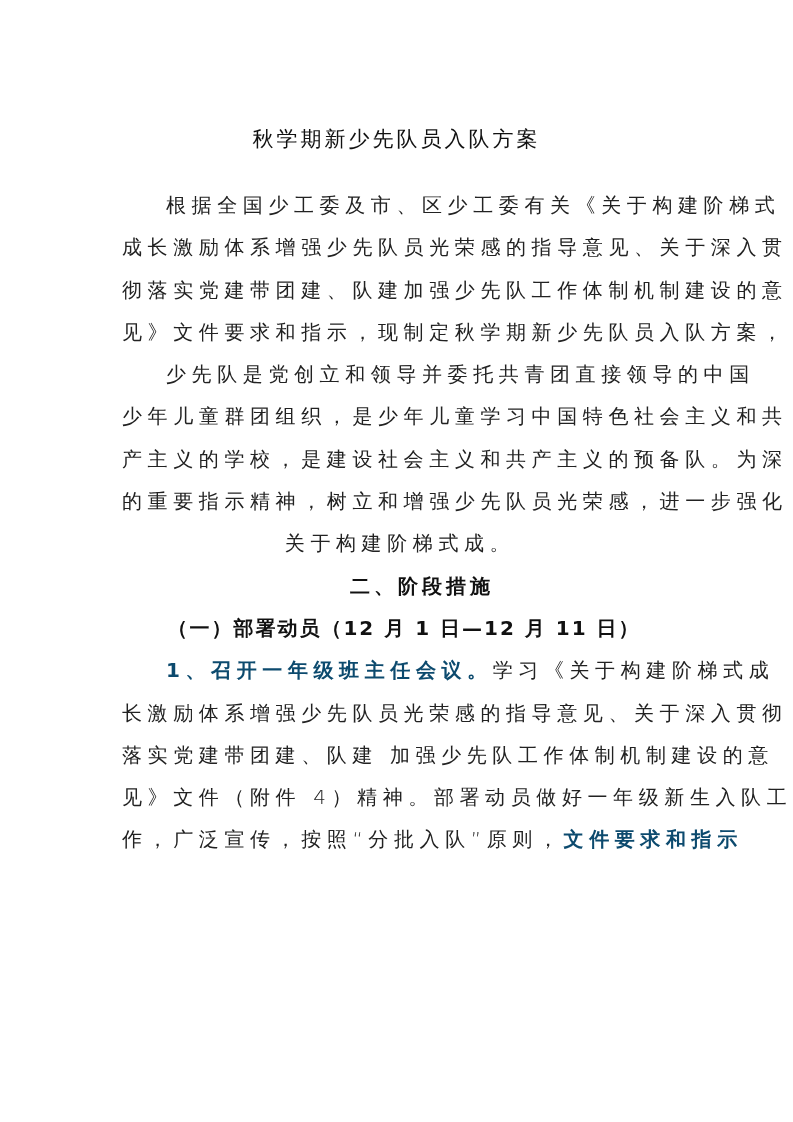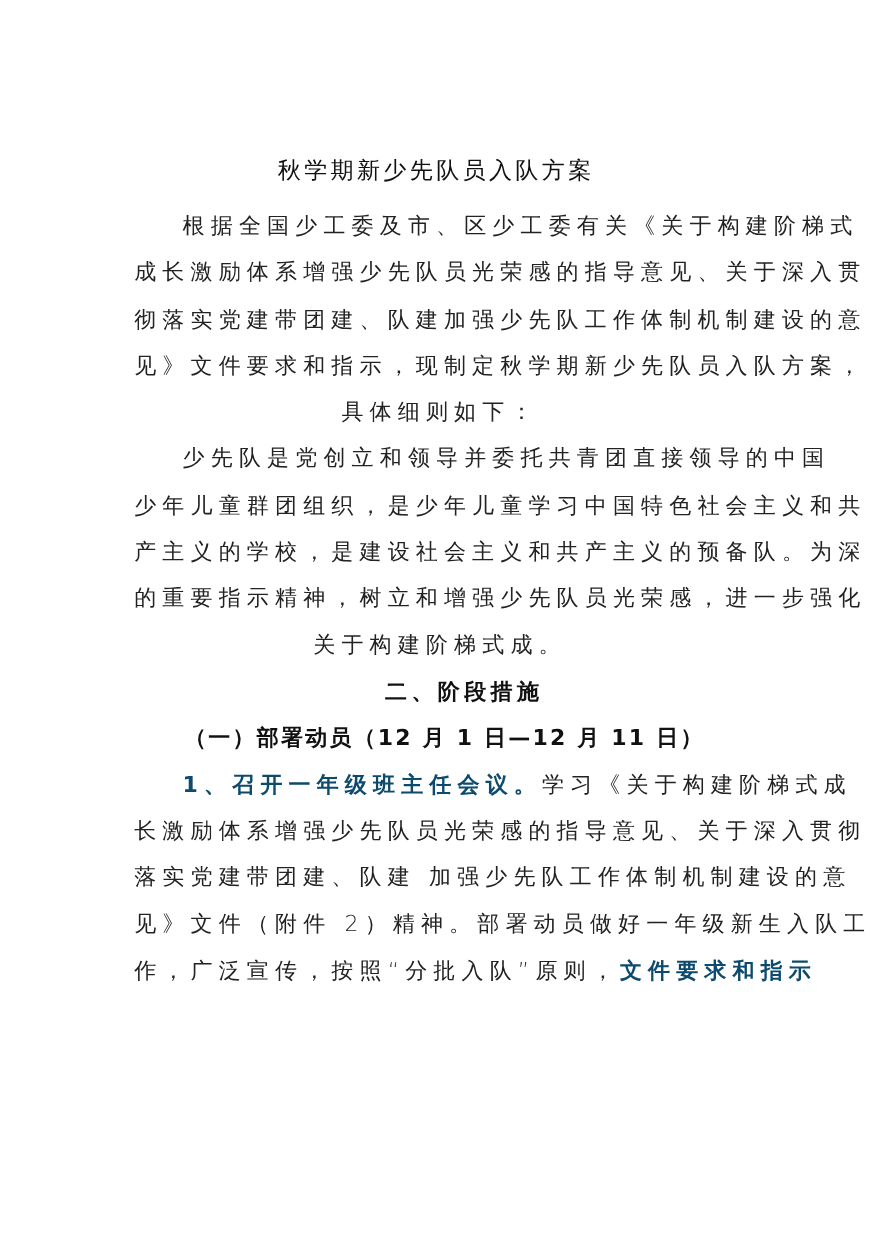--- a/index.html
+++ b/index.html
@@ -17,21 +17,21 @@
     }
     .page {
       position: absolute;
       left: 0; top: 0;
       width: 793px;
       height: 1122px;
       background: #fff;
     }
     .title {
       position: absolute;
-      top: 140px;
+      top: 124px;
       left: 0;
       width: 793px;
       text-align: center;
       font-size: 21px;
       letter-spacing: 3px;
       line-height: 30px;
       color: #111;
       font-family: "DejaVu Sans", "Liberation Sans", sans-serif;
     }
     .body {
@@ -67,35 +67,34 @@
 <div class="page">
 
   <div class="title">秋学期新少先队员入队方案</div>
 
   <div class="body">
 
     <div class="line indent">根据全国少工委及市、区少工委有关《关于构建阶梯式</div>
     <div class="line">成长激励体系增强少先队员光荣感的指导意见、关于深入贯</div>
     <div class="line">彻落实党建带团建、队建加强少先队工作体制机制建设的意</div>
     <div class="line">见》文件要求和指示，现制定秋学期新少先队员入队方案，</div>
-    <div class="line">具体细则如下：</div>
 
     <div class="line indent">少先队是党创立和领导并委托共青团直接领导的中国</div>
     <div class="line">少年儿童群团组织，是少年儿童学习中国特色社会主义和共</div>
     <div class="line">产主义的学校，是建设社会主义和共产主义的预备队。为深</div>
     <div class="line">的重要指示精神，树立和增强少先队员光荣感，进一步强化</div>
     <div class="line">关于构建阶梯式成。</div>
 
     <div class="line indent heading">二、阶段措施</div>
     <div class="line indent-half heading" style="letter-spacing:2px;">（一）部署动员（12 月 1 日—12 月 11 日）</div>
 
     <div class="line indent">
       <span class="b">1、召开一年级班主任会议。</span><span>学习《关于构建阶梯式成</span>
     </div>
     <div class="line">长激励体系增强少先队员光荣感的指导意见、关于深入贯彻</div>
     <div class="line">落实党建带团建、队建 加强少先队工作体制机制建设的意</div>
-    <div class="line">见》文件（附件 2）精神。部署动员做好一年级新生入队工</div>
+    <div class="line">见》文件（附件 4）精神。部署动员做好一年级新生入队工</div>
     <div class="line">
       <span>作，广泛宣传，按照“分批入队”原则，</span><span class="b">文件要求和指示</span>
     </div>
 
   </div>
 </div>
 
 </body></html>

